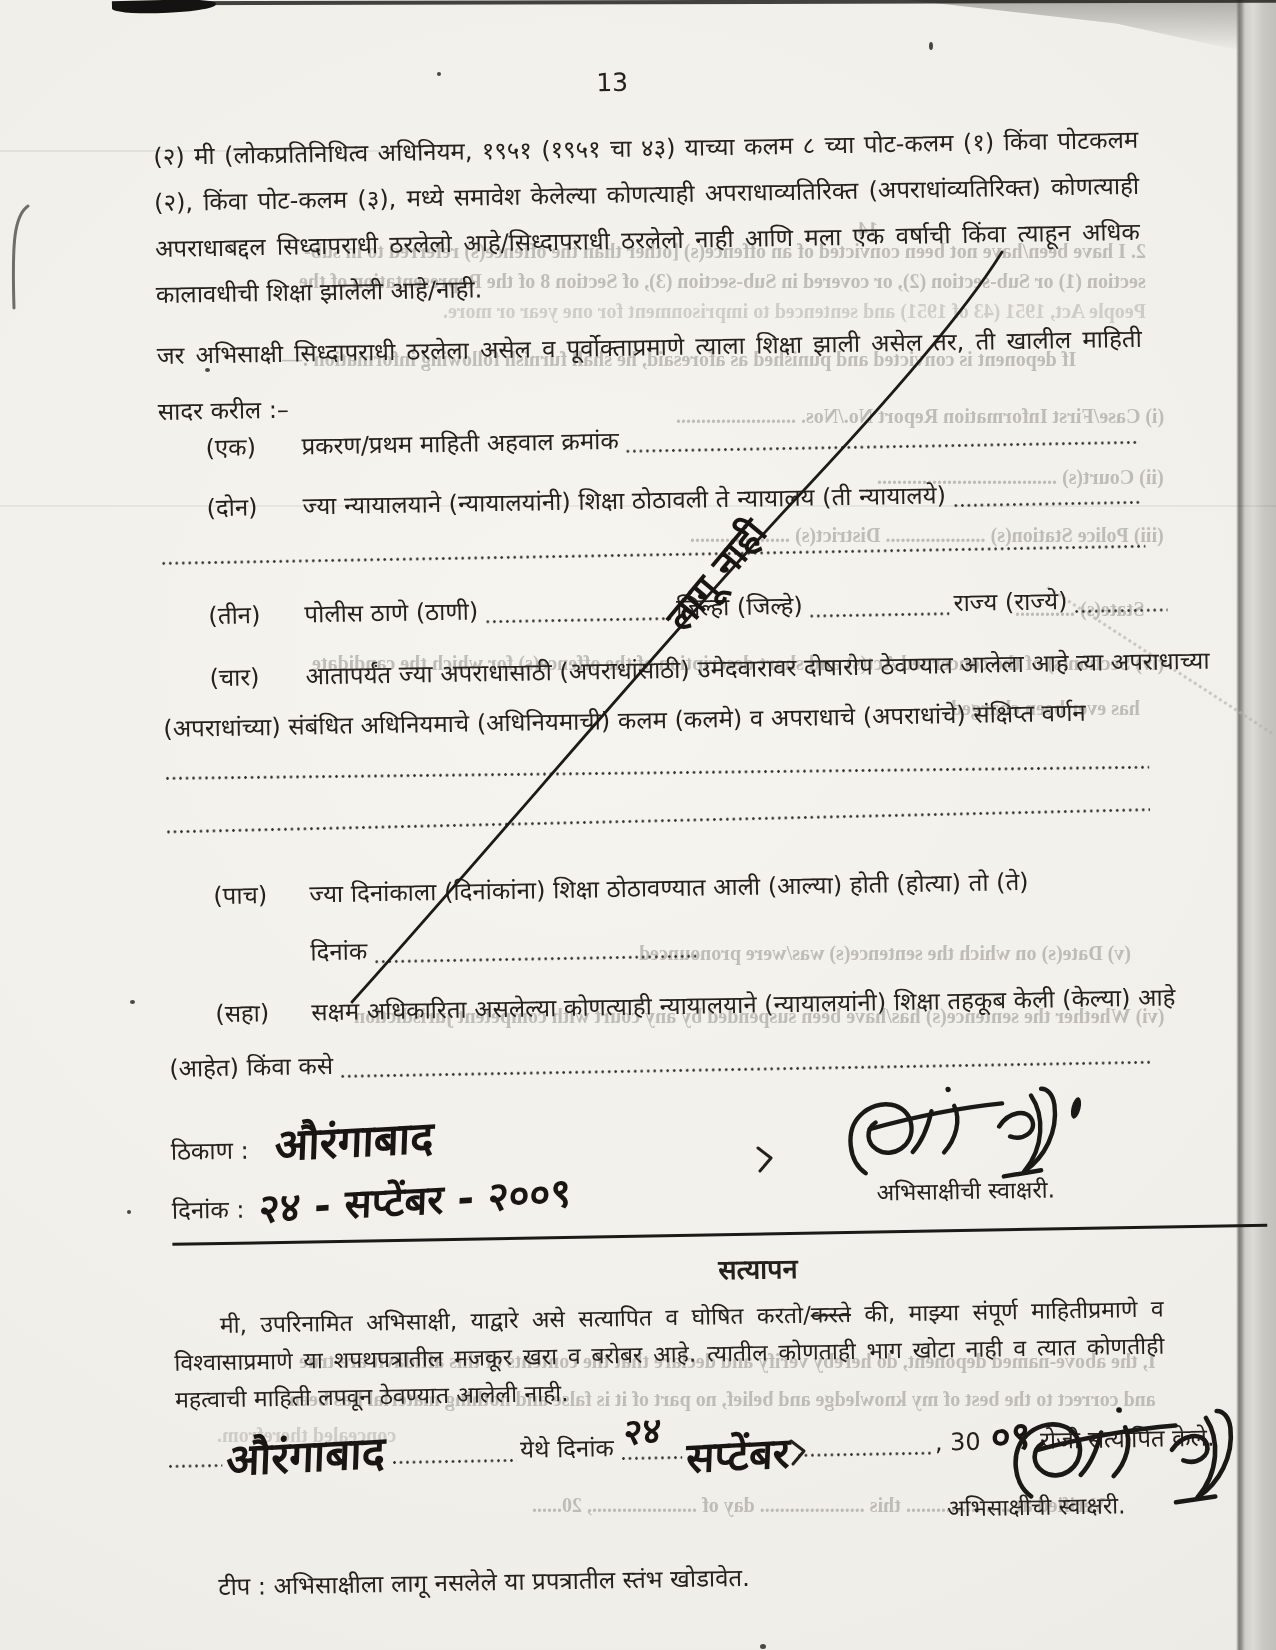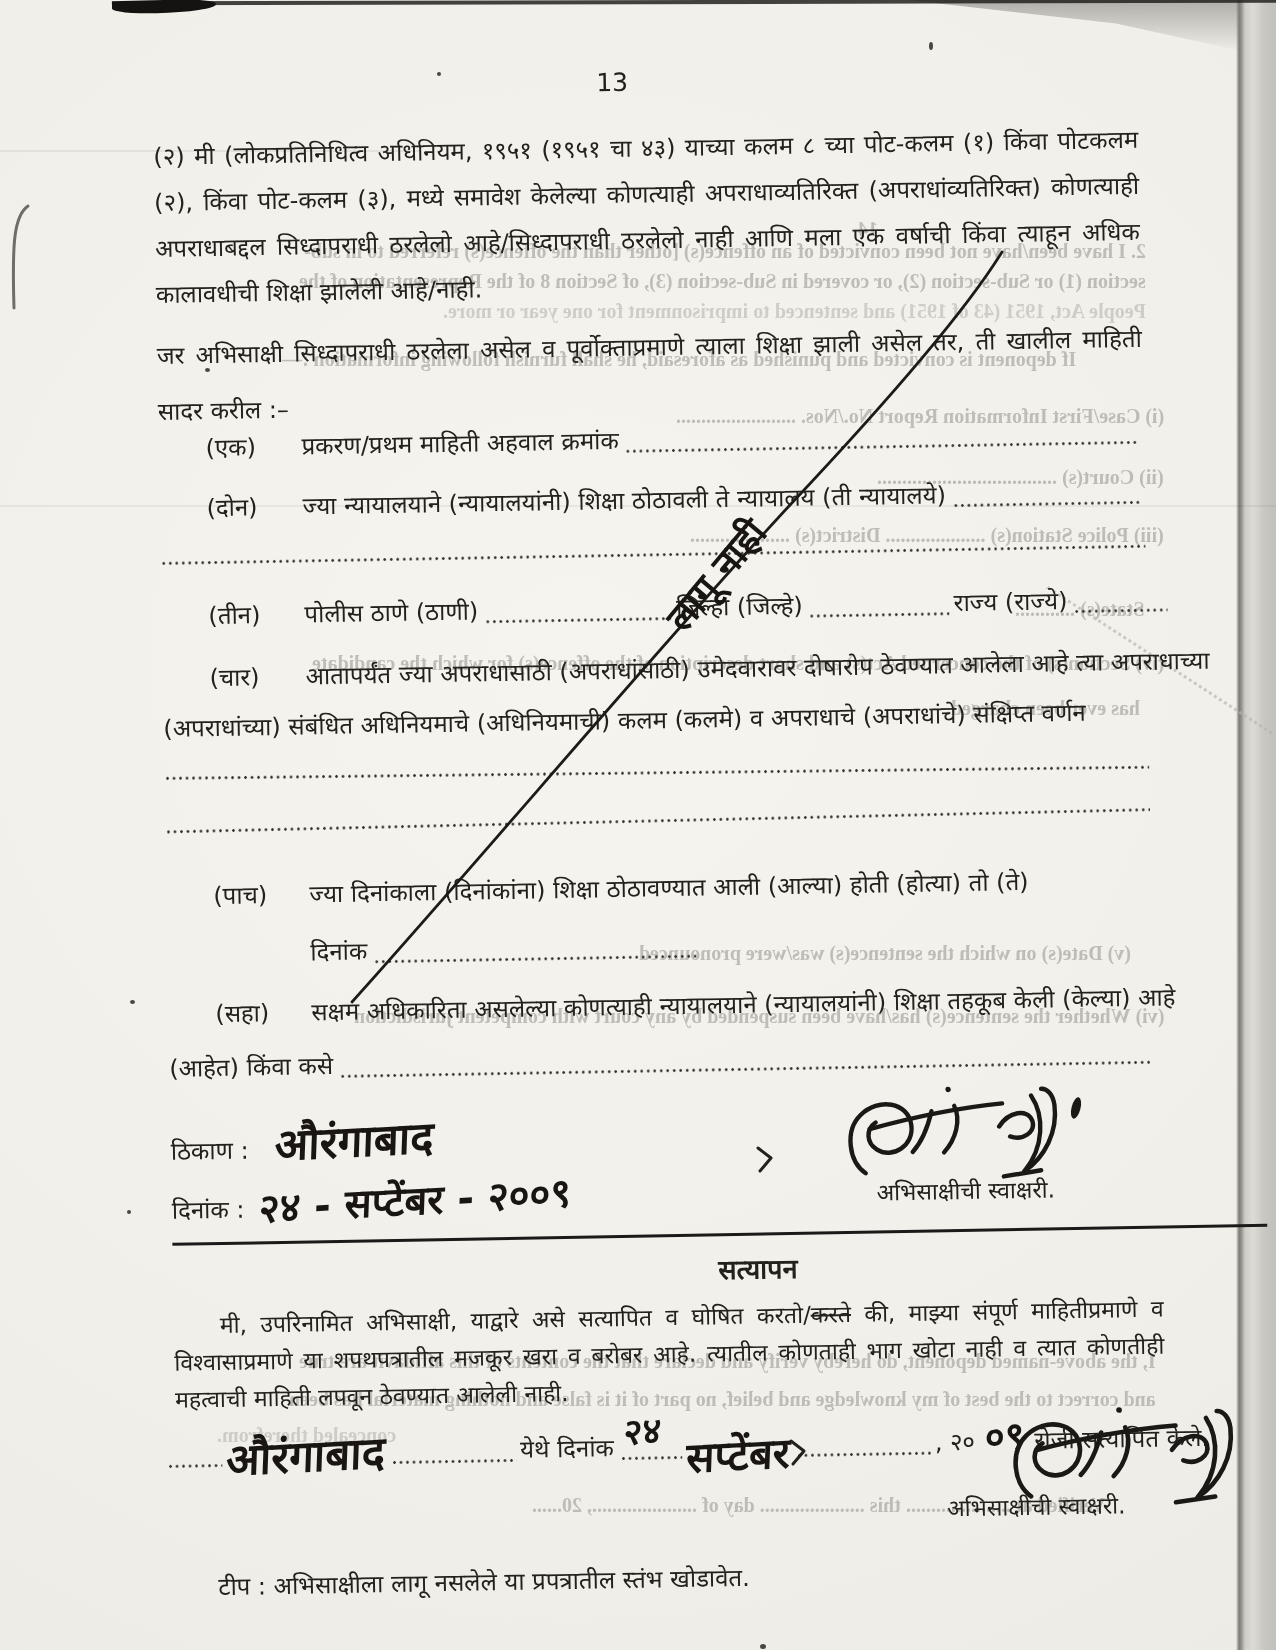--- a/index.html
+++ b/index.html
@@ -168,21 +168,21 @@
     <div class="row" style="left:150px;top:1432px;width:1100px;">
       <span class="dotfill" style="flex:0 0 55px"></span>
       <span class="hand" style="font-size:44px;position:relative;top:10px;">औरंगाबाद</span>
       <span class="dotfill" style="flex:0 0 125px"></span>
       <span>येथे दिनांक</span>
       <span class="dotfill" style="flex:0 0 62px;position:relative;">
         <span class="hand" style="font-size:36px;position:absolute;left:4px;top:-40px;">२४</span>
       </span>
       <span class="hand" style="font-size:42px;position:relative;top:16px;">सप्टेंबर</span>
       <span class="dotfill" style="flex:0 0 135px"></span>
-      <span>, २०</span>
+      <span>, 30</span>
       <span class="hand" style="font-size:38px;margin:0 10px;">०९</span>
       <span>रोजी सत्यापित केले.</span>
     </div>
 
     <div class="sigcap" style="left:935px;top:1505px;">अभिसाक्षीची स्वाक्षरी.</div>
 
     <div id="note-row">टीप : अभिसाक्षीला लागू नसलेले या प्रपत्रातील स्तंभ खोडावेत.</div>
   </div>
 
   <svg id="strike-svg" width="1276" height="1650" viewBox="0 0 1276 1650">

